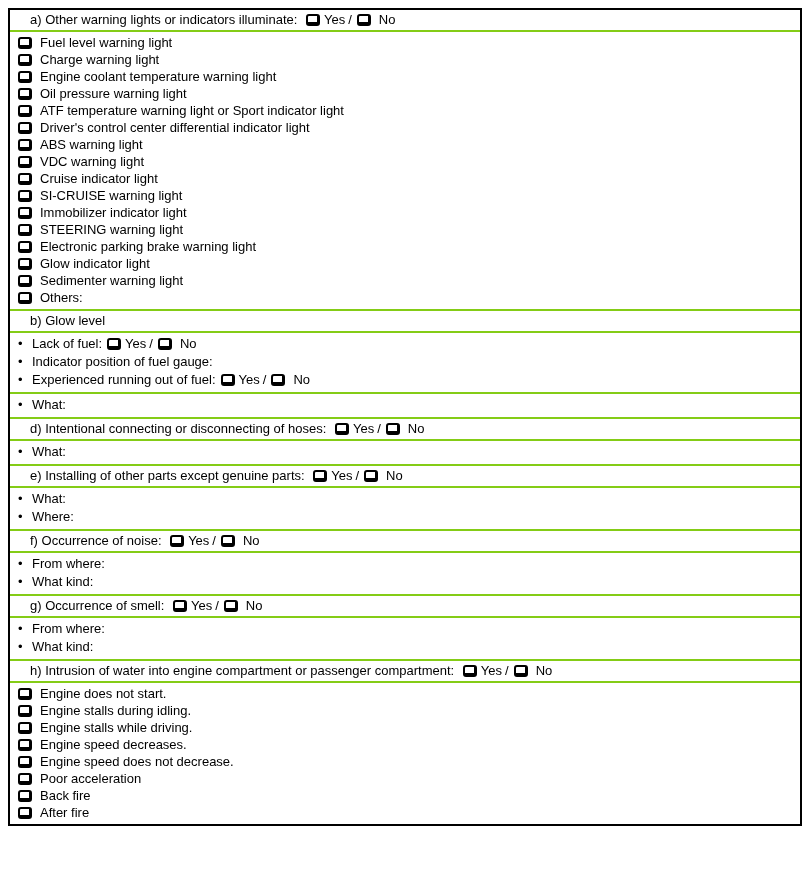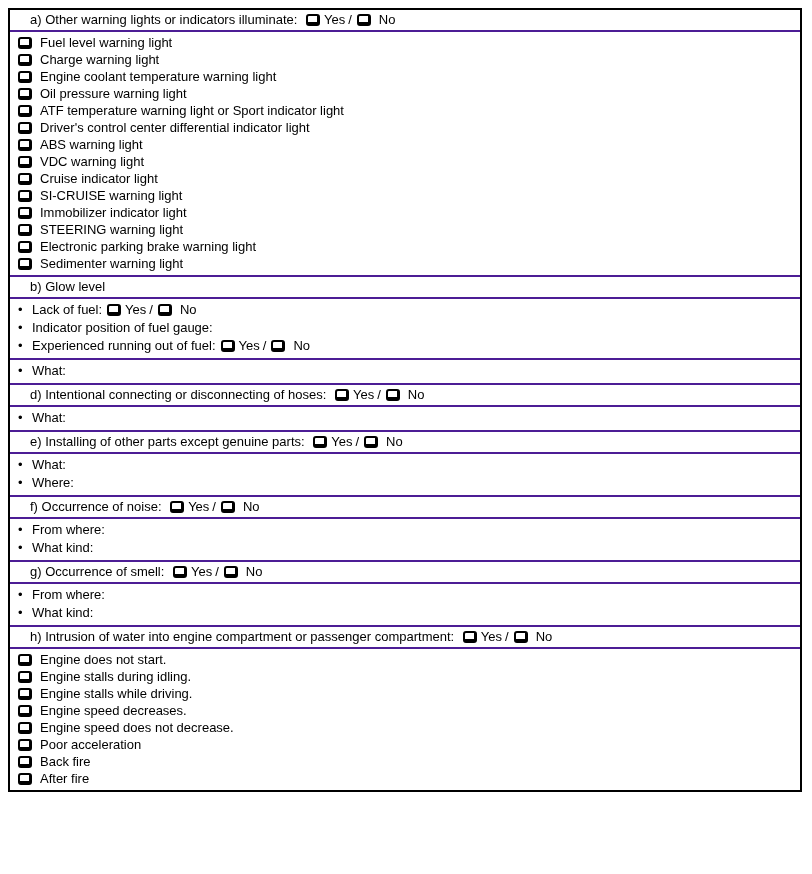--- a/index.html
+++ b/index.html
@@ -17,21 +17,21 @@
   .form-table {
     box-sizing: border-box;
     position: absolute;
     left: 8px;
     top: 8px;
     width: 794px;
     border: 2px solid #000000;
     background: #ffffff;
   }
   .row {
-    border-top: 2px solid #4c1d95;
+    border-top: 2px solid #84cc16;
     padding: 2px 6px;
     font-size: 13px;
     line-height: 16px;
   }
   .row:first-child {
     border-top: none;
   }
   .row.section {
     padding: 2px 6px 2px 20px;
   }
@@ -141,21 +141,29 @@
       <div class="check-item">
         <span class="cb"></span>
         <span class="lbl">STEERING warning light</span>
       </div>
       <div class="check-item">
         <span class="cb"></span>
         <span class="lbl">Electronic parking brake warning light</span>
       </div>
       <div class="check-item">
         <span class="cb"></span>
+        <span class="lbl">Glow indicator light</span>
+      </div>
+      <div class="check-item">
+        <span class="cb"></span>
         <span class="lbl">Sedimenter warning light</span>
+      </div>
+      <div class="check-item">
+        <span class="cb"></span>
+        <span class="lbl">Others:</span>
       </div>
     </div>
     <div class="row section"><span class="lbl">b) Glow level</span></div>
     <div class="row bullets">
       <div class="bullet-item">
         <span class="bullet">•</span>
         <span class="lbl">Lack of fuel:</span>
         <span class="yesno"><span class="cb"></span><span>Yes</span><span class="sep">/</span><span class="cb"></span><span style="margin-left: 4px;">No</span></span>
       </div>
       <div class="bullet-item">

